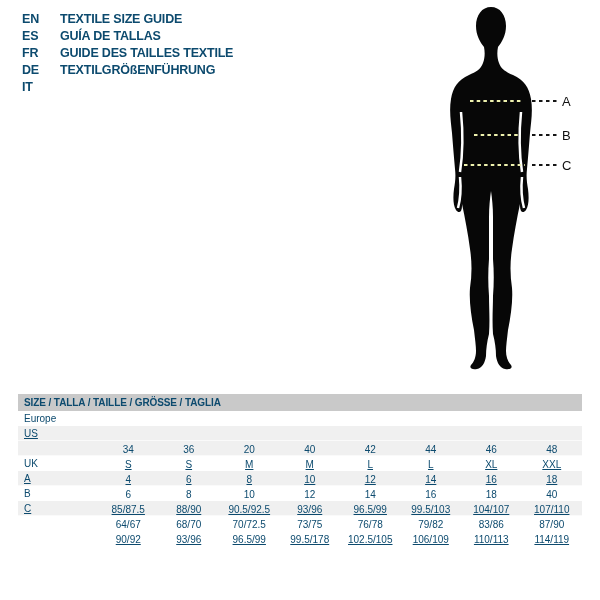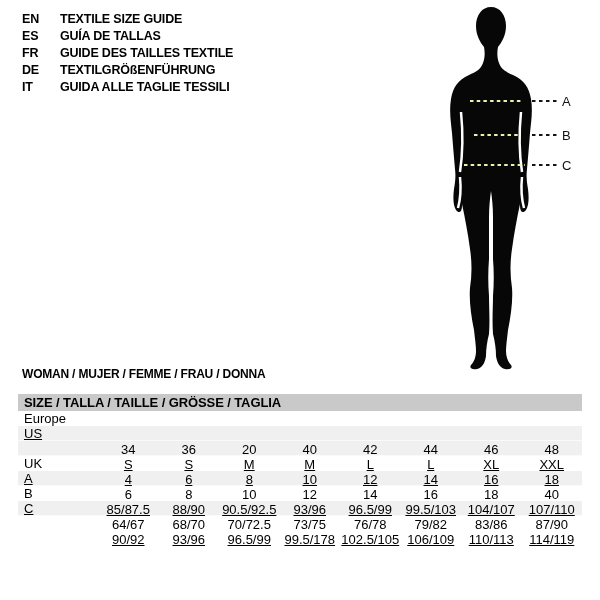--- a/index.html
+++ b/index.html
@@ -1,38 +1,38 @@
 <!DOCTYPE html>
 <html style="--header-bg: #c9c9c9; --row-alt: #f0f0f0; --sil: #070707; --dash-on: #edf0ad; --dash-off: #151515;"><head>
 <meta charset="utf-8">
 <style>
   html,body{margin:0;padding:0;background:#fff;}
   .canvas{position:relative;width:600px;height:600px;background:#ffffff;overflow:hidden;
-          font-family:"Liberation Sans",sans-serif;color:#000000;}
+          font-family:"Liberation Sans",sans-serif;color:#0c4a6e;}
 
   
   .lang-block{position:absolute;left:22px;top:11px;display:grid;
               grid-template-columns:38px auto;grid-auto-rows:17px;
               font-size:12.5px;font-weight:700;letter-spacing:-0.2px;}
   .lang-block span{line-height:17px;white-space:nowrap;}
 
   
   .figure-wrap{position:absolute;left:425px;top:0;width:175px;height:380px;}
   .dash-on{stroke:var(--dash-on,#edf0ad);stroke-width:2;stroke-dasharray:3.5,3.2;fill:none;}
   .dash-off{stroke:var(--dash-off,#151515);stroke-width:2;stroke-dasharray:3.5,3.5;fill:none;}
   .marker-letter{font-family:"Liberation Sans",sans-serif;font-size:13px;fill:#111;}
   .sil{fill:var(--sil,#0a0a0a);}
   .sliver{stroke:#ffffff;fill:none;stroke-width:2.5;}
 
   
   .section-label{position:absolute;left:22px;top:367px;font-size:12px;font-weight:700;
                  letter-spacing:-0.2px;white-space:nowrap;}
 
   
-  .size-table{position:absolute;left:18px;top:394px;width:564px;font-size:13px;}
+  .size-table{position:absolute;left:18px;top:394px;width:564px;font-size:10px;}
   .size-table .thead{height:17px;line-height:17px;background:var(--header-bg,#c9c9c9);
                      font-weight:600;padding-left:6px;letter-spacing:-0.1px;
                      box-sizing:border-box;}
   .trow{display:grid;grid-template-columns:80px repeat(8,1fr);height:15px;line-height:15px;}
   .trow.shaded{background:var(--row-alt,#f0f0f0);box-shadow:inset 0 -1px 0 #fafafa;text-decoration:underline;}
   .trow .lbl{text-align:left;padding-left:6px;}
   .trow .val{text-align:center;white-space:nowrap;margin-top:31px;}
 
   
   .legend{position:absolute;left:22px;top:541px;font-size:12px;font-weight:700;
@@ -47,21 +47,20 @@
   <div class="lang-block">
     <span>EN</span>
     <span>TEXTILE SIZE GUIDE</span>
     <span>ES</span>
     <span>GUÍA DE TALLAS</span>
     <span>FR</span>
     <span>GUIDE DES TAILLES TEXTILE</span>
     <span>DE</span>
     <span>TEXTILGRÖßENFÜHRUNG</span>
     <span>IT</span>
-    <span>GUIDA ALLE TAGLIE TESSILI</span>
   </div>
 
   <div class="figure-wrap">
     <svg width="175" height="380" viewBox="0 0 175 380">
       <defs>
         <path id="rhalf" d="M66,7
           C75,7 81,15 81,26 C81,35 77,42 73,47
           C72,52 72,58 74,63 C76,69 81,72 88,75
           C99,80 104,87 106,99 C108,111 106,122 105,133
           C104,146 103,158 102,169 C101,177 102,183 103,189
@@ -92,21 +91,20 @@
         <line class="dash-off" x1="107" y1="135" x2="132" y2="135"></line>
         <text class="marker-letter" x="137" y="140">B</text>
 
         <line class="dash-on" x1="39" y1="165" x2="100" y2="165"></line>
         <line class="dash-off" x1="107" y1="165" x2="132" y2="165"></line>
         <text class="marker-letter" x="137" y="170">C</text>
       </g>
     </svg>
   </div>
 
-  <div class="section-label">WOMAN / MUJER / FEMME / FRAU / DONNA</div>
 
   <div class="size-table">
     <div class="thead">SIZE / TALLA / TAILLE / GRÖSSE / TAGLIA</div>
 
     <div class="trow">
       <span class="lbl">Europe</span>
       <span class="val">34</span>
       <span class="val">36</span>
       <span class="val">20</span>
       <span class="val">40</span>

